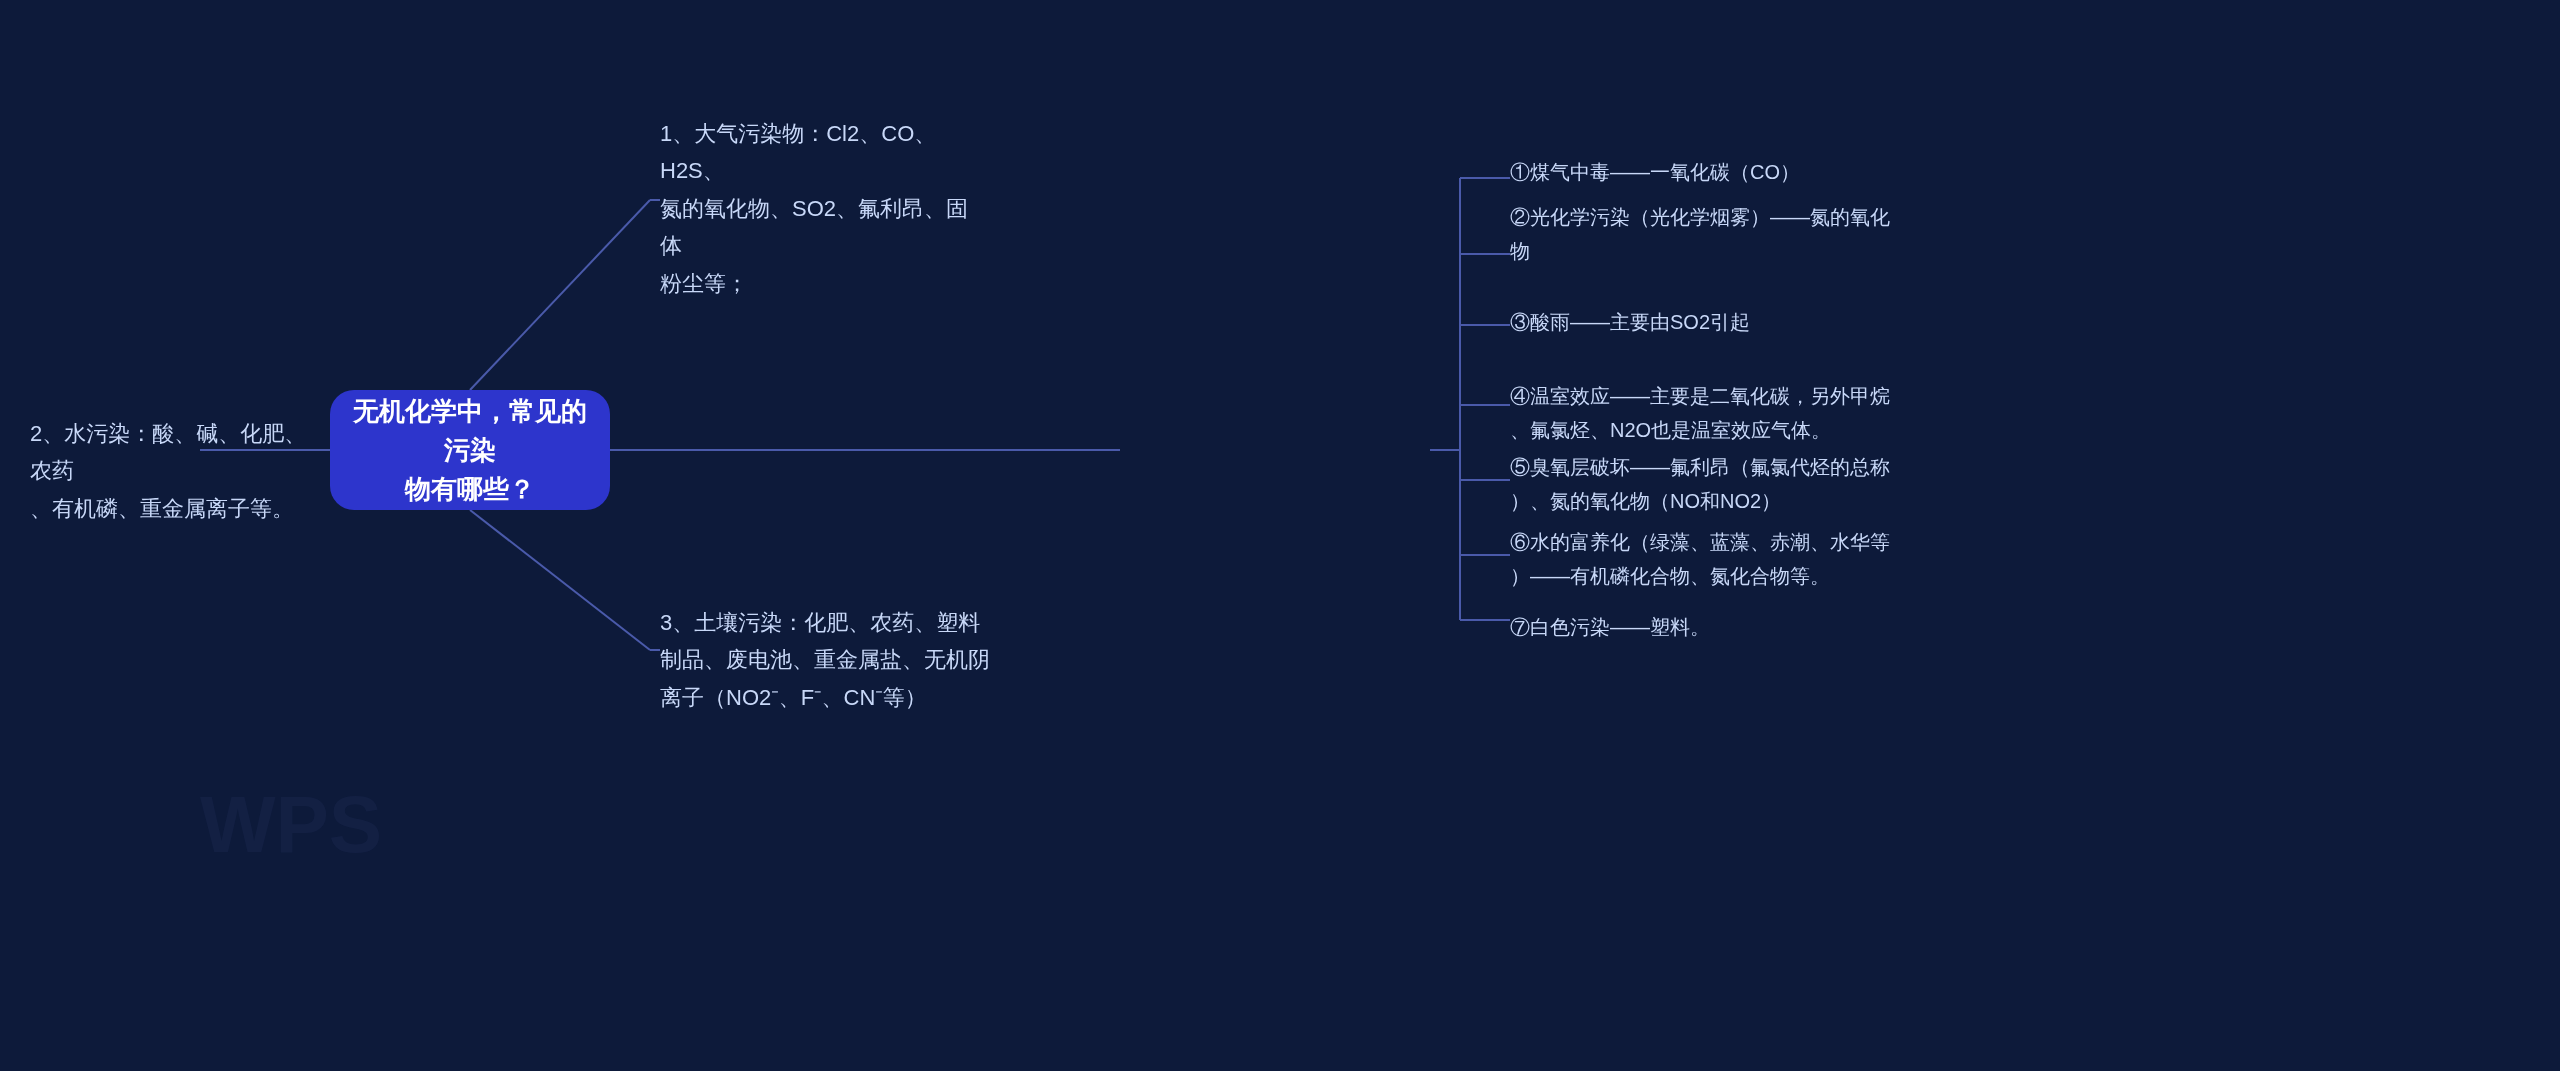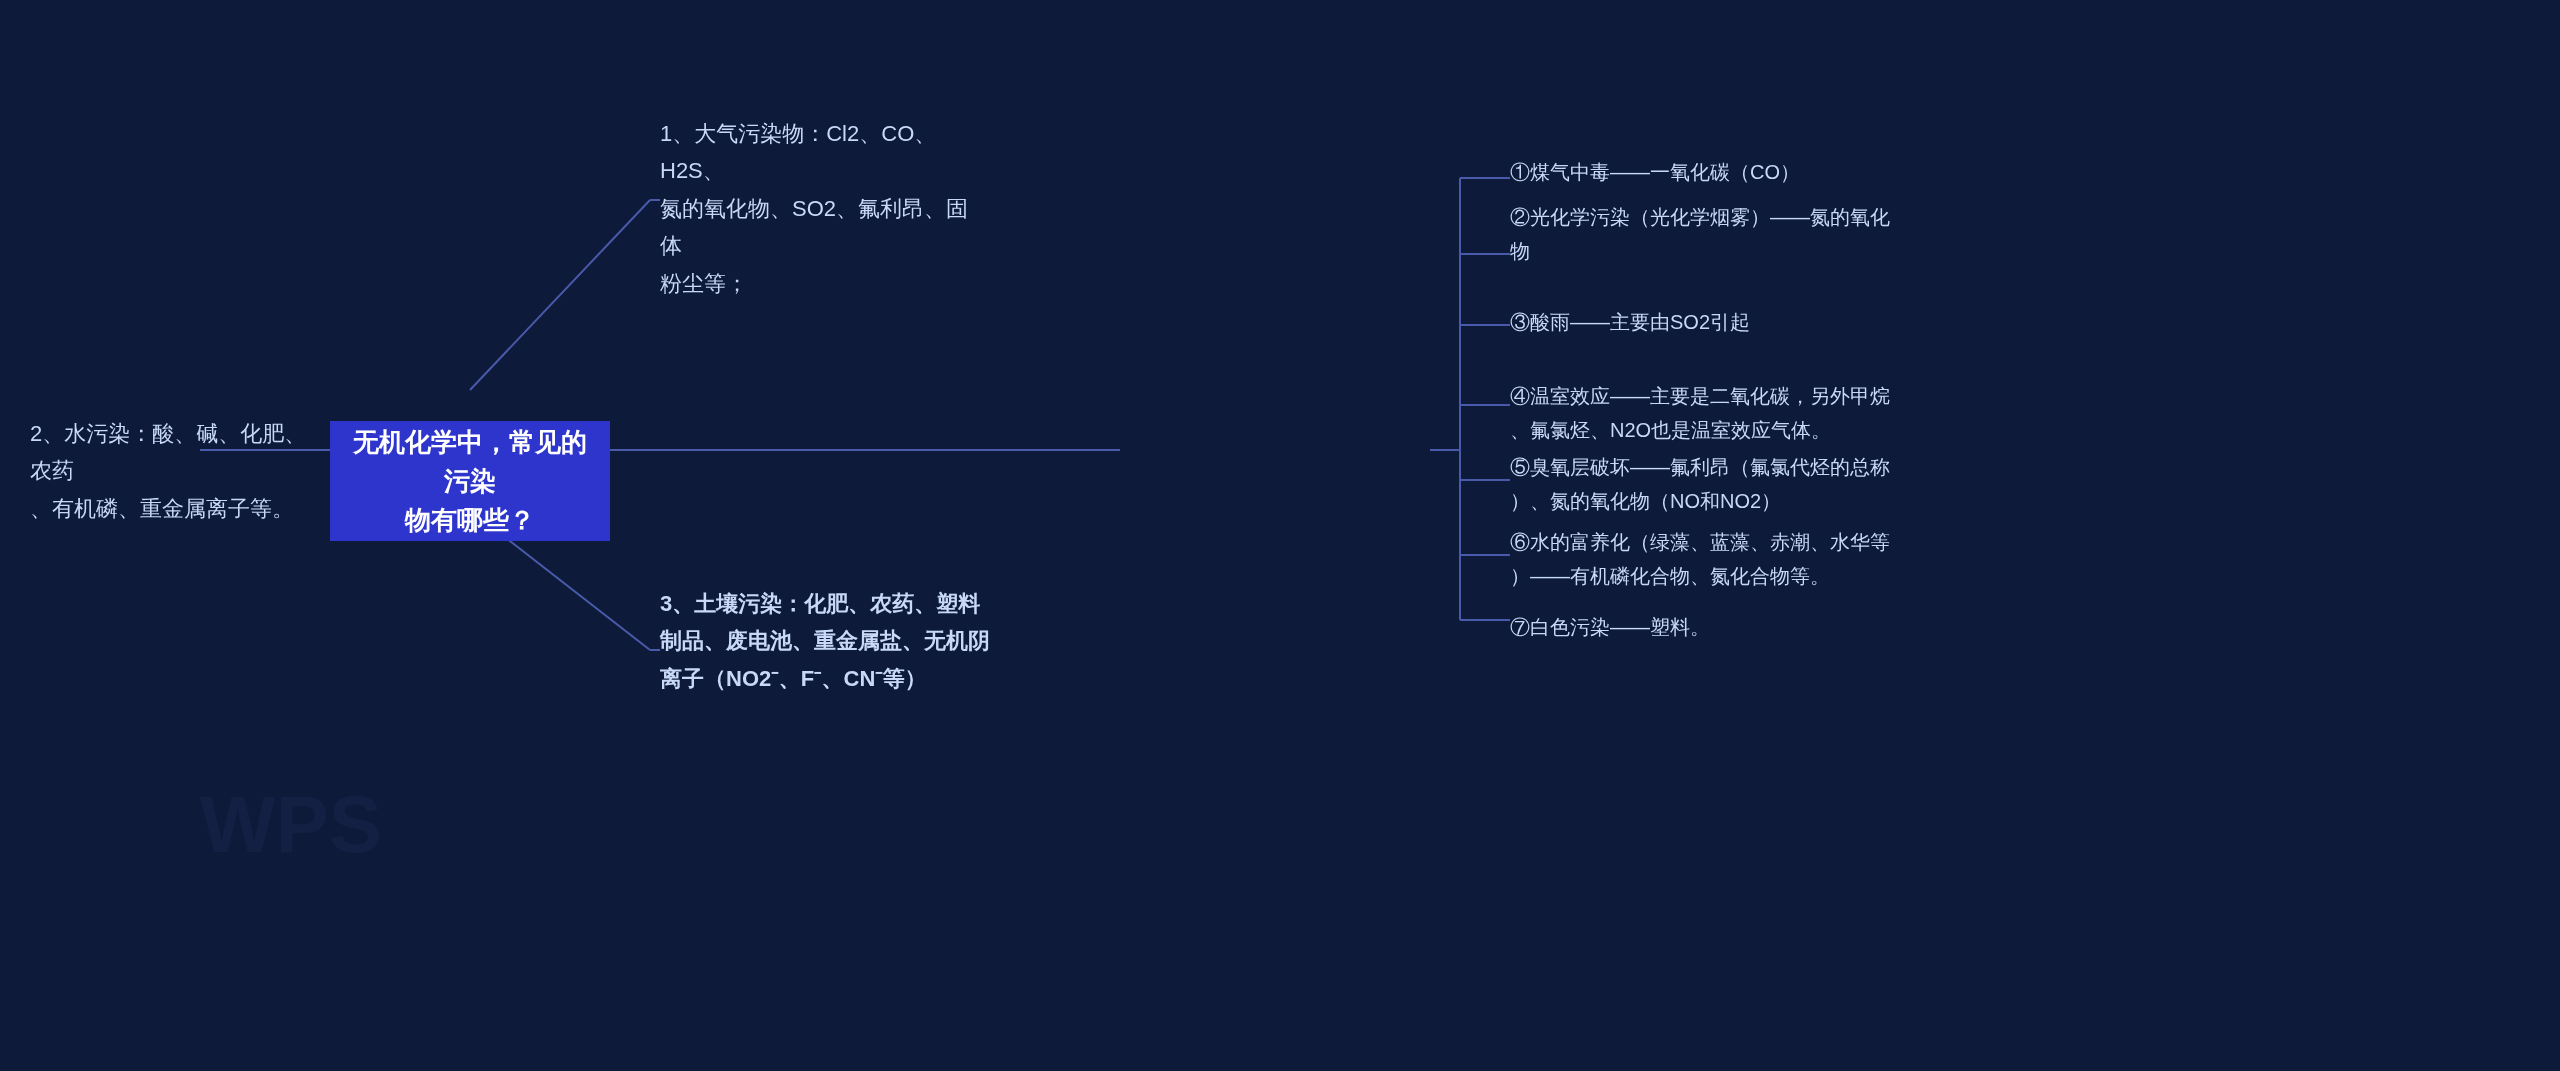--- a/index.html
+++ b/index.html
@@ -20,32 +20,31 @@
     }
 
     
     .center-node {
       position: absolute;
       left: 330px;
       top: 390px;
       width: 280px;
       height: 120px;
       background: #2d35cc;
-      border-radius: 0;
+      border-radius: 24px;
       display: flex;
       align-items: center;
       justify-content: flex-start;
       text-align: center;
       font-size: 26px;
       font-weight: bold;
       color: #ffffff;
       line-height: 1.5;
       padding: 10px 15px;
       z-index: 10;
-      margin-top: 31px;
     }
 
     
     .branch-node {
       position: absolute;
       color: #c8d8f8;
       font-size: 22px;
       line-height: 1.7;
     }
 
@@ -122,21 +121,21 @@
     <span style="white-space:pre-line;">2、水污染：酸、碱、化肥、农药
 、有机磷、重金属离子等。</span>
   </div>
 
   <div class="branch-node" style="left: 660px; top: 115px; max-width: 320px;">
     <span style="white-space:pre-line;">1、大气污染物：Cl2、CO、H2S、
 氮的氧化物、SO2、氟利昂、固体
 粉尘等；</span>
   </div>
 
-  <div class="branch-node" style="left: 660px; top: 585px; max-width: 340px; font-weight: bold;">
+  <div class="branch-node" style="left: 660px; top: 604px; max-width: 340px;">
     <span style="white-space:pre-line;">3、土壤污染：化肥、农药、塑料
 制品、废电池、重金属盐、无机阴
 离子（NO2⁻、F⁻、CN⁻等）</span>
   </div>
 
 
   <div class="sub-node" style="left: 1510px; top: 155px; max-width: 380px;">
     <span style="white-space:pre-line;">①煤气中毒——一氧化碳（CO）</span>
   </div>
 

